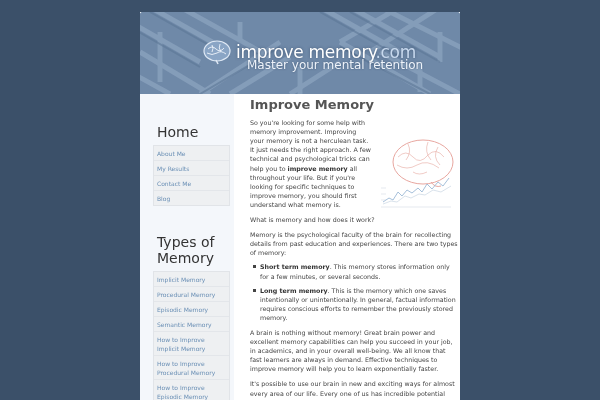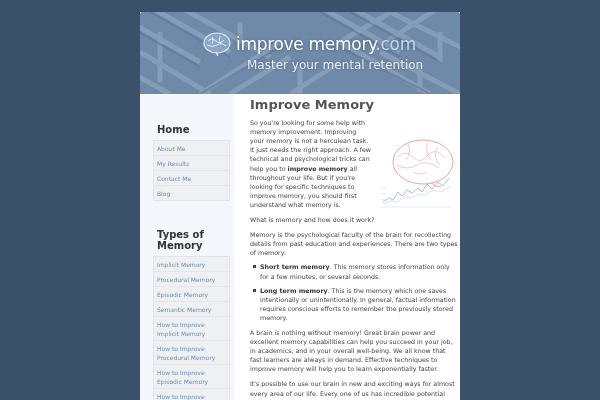--- a/index.html
+++ b/index.html
@@ -14,41 +14,41 @@
     background:#fff;
   }
   .header {
     position:absolute; left:0; top:0; width:320px; height:82px;
     background:#6d87a6;
     overflow:hidden;
     border-radius:3px 3px 0 0;
   }
   .header svg.maze { position:absolute; left:0; top:0; }
   .logo {
-    position:absolute; left:62px; top:12px; height:40px;
+    position:absolute; left:62px; top:20px; height:40px;
     display:flex; align-items:center;
   }
   .logo-brain { width:30px; height:26px; margin-right:4px; }
   .logo-text {
     font-family:"DejaVu Sans", sans-serif;
     font-size:17px; color:#fff; letter-spacing:-0.3px;
     text-shadow:0 0 3px rgba(40,60,90,.6);
   }
   .logo-text .com { color:#c8d9ee; }
   .tagline {
     position:absolute; left:107px; top:46px;
     font-size:12px; color:#eef3fa;
     text-shadow:0 0 2px rgba(40,60,90,.6);
   }
   .sidebar {
     position:absolute; left:0; top:82px; width:94px; height:318px;
     background:#f4f7fb;
   }
   .side-title {
-    font-weight:bold; font-size:10px; color:#333;
+    font-weight:normal; font-size:14px; color:#333;
     margin:30px 0 5px 11px;
     padding-left:6px;
   }
   .side-title.sec2 { margin-top:28px; }
   .side-list {
     margin:0 0 0 13px; width:75px; padding:0; list-style:none;
     background:#eef0f2; border:1px solid #e1e4e8;
   }
   .side-list li {
     font-size:6px; color:#6a8fb5; line-height:9px;

